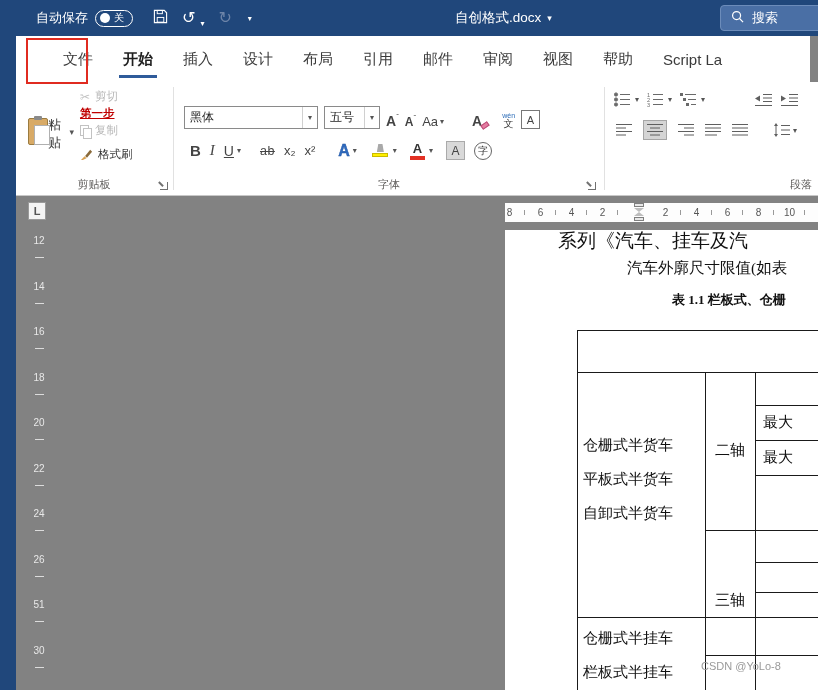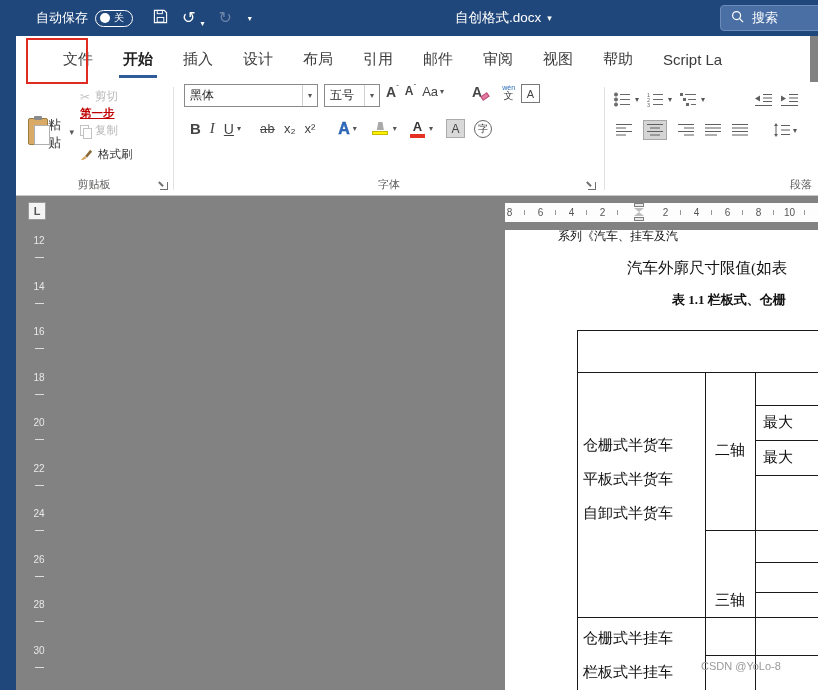--- a/index.html
+++ b/index.html
@@ -58,21 +58,21 @@
   .muted-ico { color:#c2c2c2; font-size:12px; }
   .step-note { color:#c00000; font-weight:700; text-decoration:underline; }
   .painter-row { margin-top:7px; color:#333; }
   .copy-icon { position:relative; width:10px; height:12px; display:inline-block; }
   .copy-icon::before { content:""; position:absolute; left:0; top:0; width:7px; height:9px; border:1px solid #c2c2c2; background:#fff; }
   .copy-icon::after  { content:""; position:absolute; left:3px; top:3px; width:7px; height:9px; border:1px solid #c2c2c2; background:#fff; }
   .brush-icon { width:13px; height:13px; }
 
   
   .grp-font { position:absolute; left:160px; top:0; width:426px; height:100%; }
-  .font-row1 { display:flex; align-items:flex-start; padding-left:8px; margin-top:2px; gap:6px; }
+  .font-row1 { display:flex; align-items:flex-end; padding-left:8px; margin-top:24px; gap:6px; }
   .combo { height:23px; border:1px solid #8a8a8a; background:#fff; display:flex; align-items:center; font-size:12px; color:#222; }
   .combo .val { flex:1; padding:0 5px; white-space:nowrap; overflow:hidden; }
   .combo .arr { width:15px; text-align:center; font-size:8px; color:#555; border-left:1px solid #d0d0d0; align-self:stretch; display:flex; align-items:center; justify-content:center; }
   .combo.font-name { width:134px; }
   .combo.font-size { width:56px; }
   .ribbon-btn { display:flex; align-items:center; justify-content:center; color:#444; cursor:default; }
   .glyph-a { font-size:14px; font-weight:600; }
   .sup-mark { font-size:8px; position:relative; top:-5px; }
   .case-btn { font-size:13px; }
   .chev9 { font-size:8px; color:#555; margin-left:2px; }
@@ -123,21 +123,21 @@
   .im-left { position:absolute; left:2px; top:14px; width:10px; height:4px; background:#e8e8e8; border:1px solid #7f7f7f; }
 
   
   .doc-area { position:absolute; top:230px; left:16px; right:0; bottom:0; }
   .vruler { position:absolute; left:14px; top:5px; width:18px; bottom:0; display:flex; flex-direction:column; align-items:center; }
   .vblock { height:47.5px; display:flex; flex-direction:column; align-items:center; }
   .vnum { font-size:10px; color:#e8e8e8; line-height:12px; }
   .vdash { width:9px; height:1px; background:#dcdcdc; margin-top:10px; }
   .page { position:absolute; left:489px; top:0; right:0; bottom:0; background:#fff; overflow:hidden;
           font-family:"Liberation Serif","DejaVu Serif",serif; color:#111; }
-  .para1 { position:absolute; left:53px; top:-2px; font-size:12px; white-space:nowrap; }
+  .para1 { position:absolute; left:53px; top:-2px; font-size:19px; white-space:nowrap; }
   .para2 { position:absolute; left:122px; top:28px; font-size:15.5px; white-space:nowrap; }
   .caption { position:absolute; left:167px; top:61px; font-size:13px; font-weight:700; white-space:nowrap;text-align:right; }
   .hline { position:absolute; height:1px; background:#1a1a1a; }
   .vline { position:absolute; width:1px; background:#1a1a1a; }
   .veh-list { position:absolute; left:78px; font-size:15px; }
   .veh-list .veh { height:34px; line-height:34px; white-space:nowrap; }
   .veh-list .veh:first-child { }
   .axle { position:absolute; left:200px; width:50px; text-align:center; font-size:15px; }
   .c3cell { position:absolute; left:258px; font-size:15px; white-space:nowrap; }
   .watermark { position:absolute; left:196px; top:430px; font-size:11px; color:#9a9a9a;
@@ -447,21 +447,21 @@
       </div>
         <div class="vblock">
         <span class="vnum">24</span>
         <span class="vdash"></span>
       </div>
         <div class="vblock">
         <span class="vnum">26</span>
         <span class="vdash"></span>
       </div>
         <div class="vblock">
-        <span class="vnum">28</span>
+        <span class="vnum">51</span>
         <span class="vdash"></span>
       </div>
         <div class="vblock">
         <span class="vnum">30</span>
         <span class="vdash"></span>
       </div>
       </div>
 
     <div class="page">
       <div class="para1">系列《汽车、挂车及汽</div>

